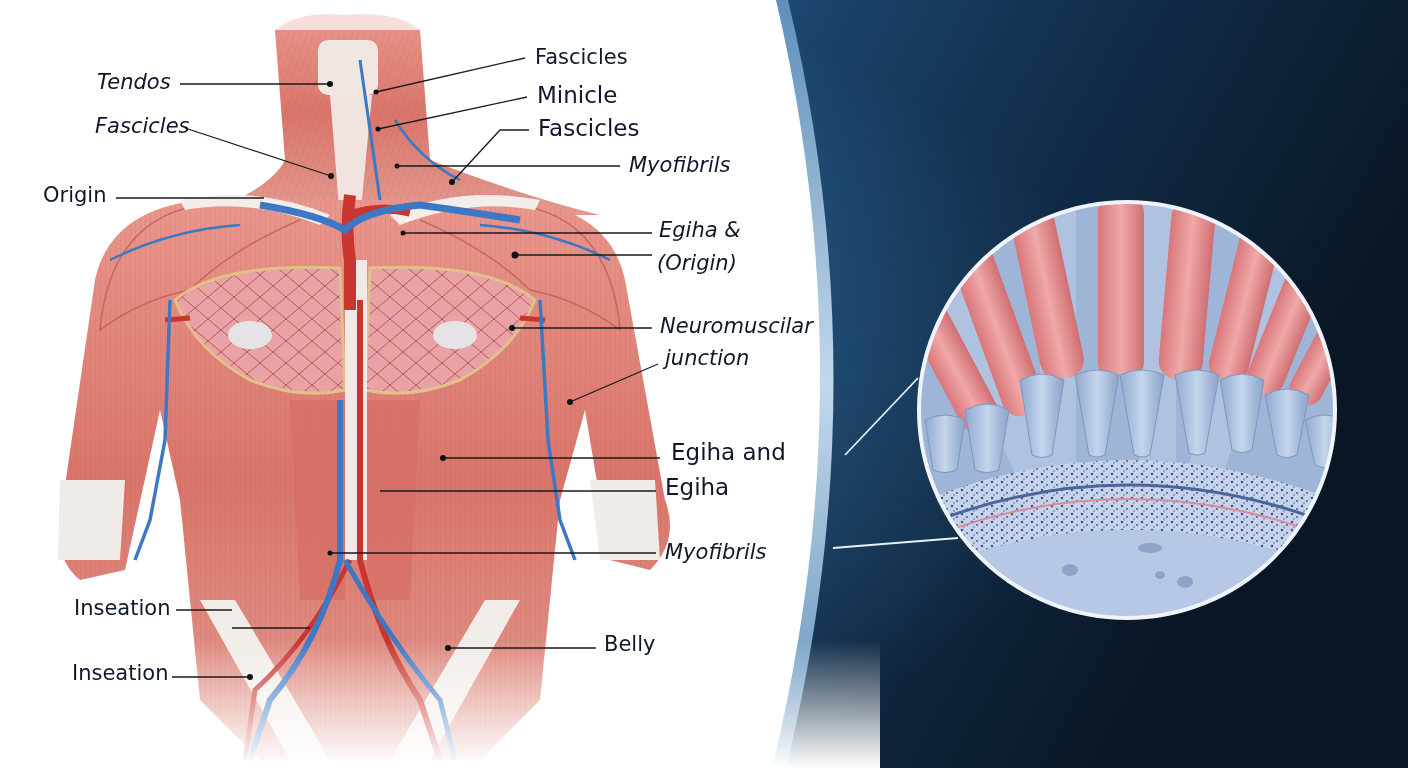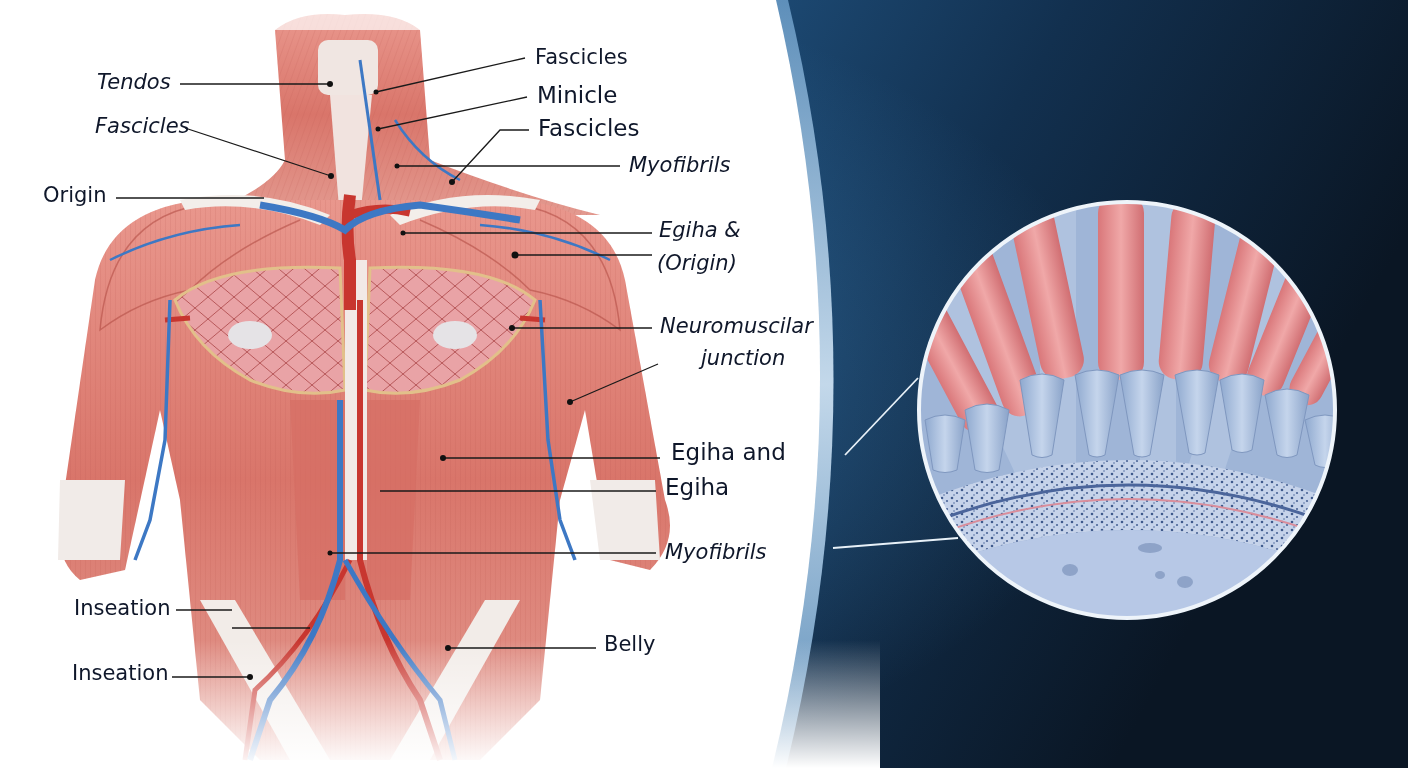--- a/index.html
+++ b/index.html
@@ -262,19 +262,19 @@
   <div class="label md" style="left:74px; top:598px;">Inseation</div>
   <div class="label md" style="left:72px; top:663px;">Inseation</div>
 
   <div class="label md" style="left:535px; top:47px;">Fascicles</div>
   <div class="label lg" style="left:537px; top:84px;">Minicle</div>
   <div class="label lg" style="left:538px; top:117px;">Fascicles</div>
   <div class="label sm" style="left:629px; top:155px;">Myofibrils</div>
   <div class="label sm" style="left:659px; top:220px;">Egiha &amp;</div>
   <div class="label sm" style="left:657px; top:253px;">(Origin)</div>
   <div class="label sm" style="left:660px; top:316px;">Neuromuscilar</div>
-  <div class="label sm" style="left:665px; top:348px;margin-left:36px;">junction</div>
+  <div class="label sm" style="left:665px; top:348px;">junction</div>
   <div class="label lg" style="left:671px; top:441px;">Egiha and</div>
   <div class="label lg" style="left:665px; top:476px;">Egiha</div>
   <div class="label sm" style="left:665px; top:542px;">Myofibrils</div>
   <div class="label md" style="left:604px; top:634px;text-align:right;">Belly</div>
 
 </div>
 
 </body></html>

